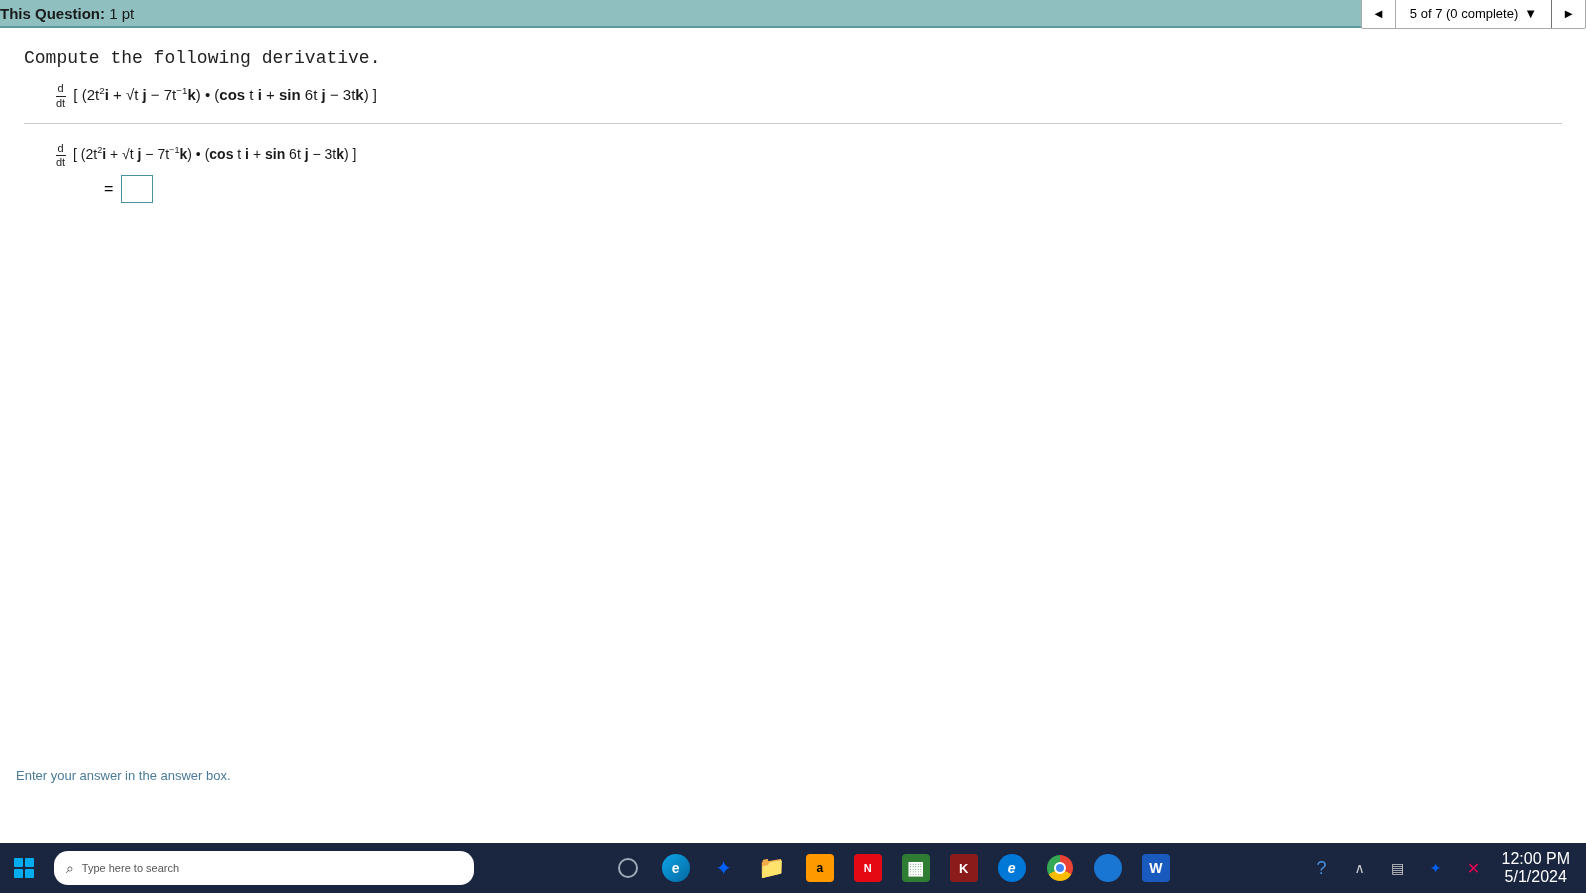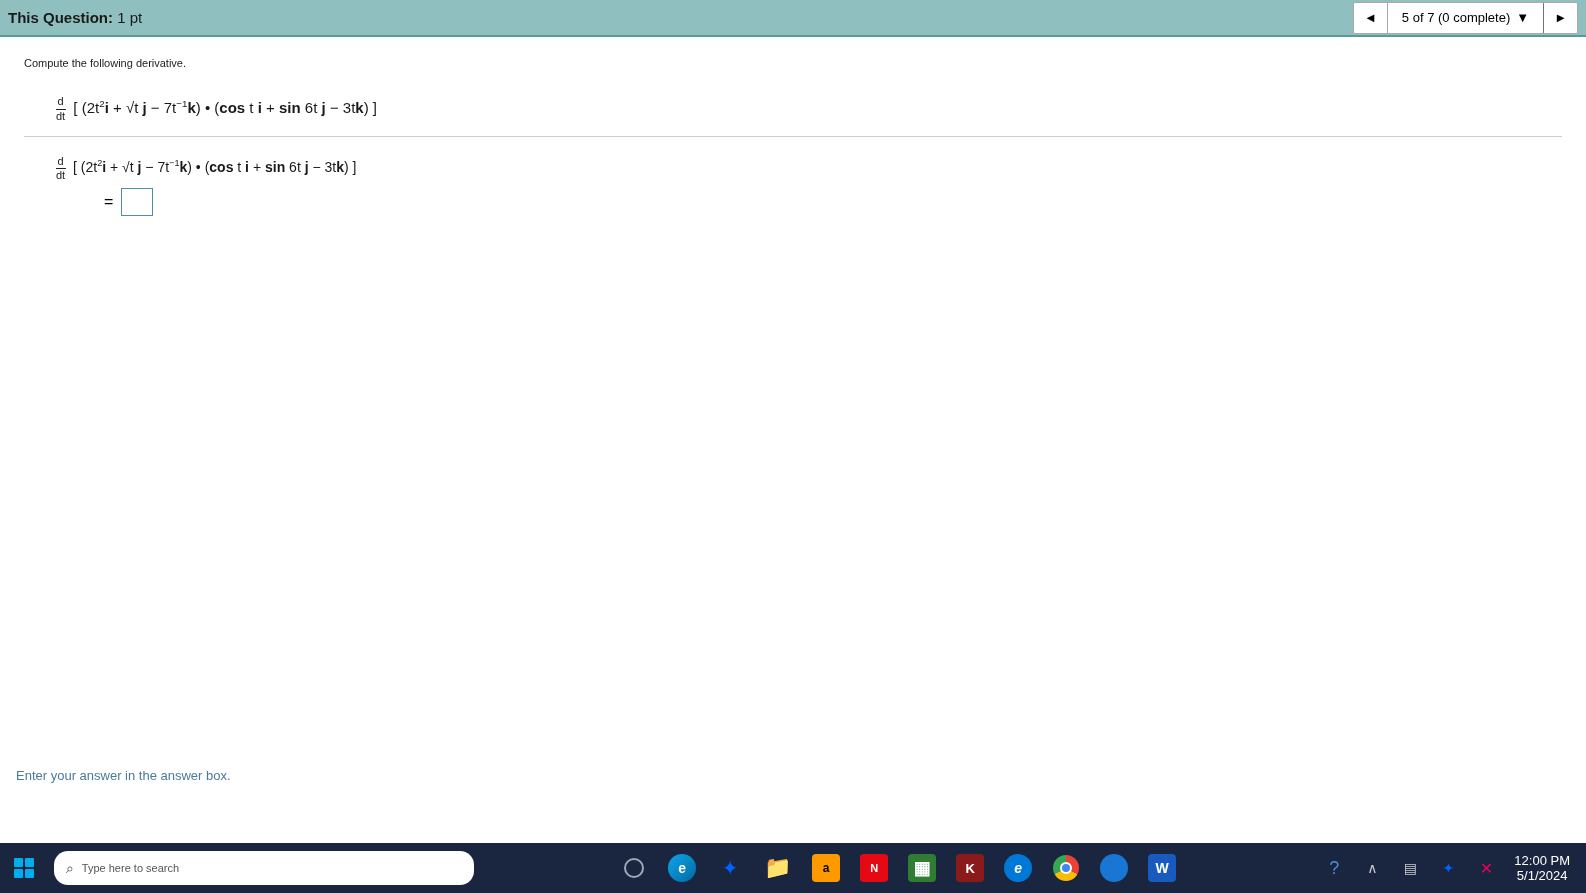--- a/index.html
+++ b/index.html
@@ -5,22 +5,22 @@
     * { margin: 0; padding: 0; box-sizing: border-box; }
     body { font-family: Arial, sans-serif; background: #fff; overflow-x: hidden; }
 
     
     .header-bar {
       background-color: #8fbfbf;
       border-bottom: 2px solid #5a9a9a;
       display: flex;
       align-items: center;
       justify-content: space-between;
-      padding: 6px 8px;
-      height: 37px;
+      padding: 6px 0;
+      height: 28px;
     }
     .header-left {
       font-size: 15px;
       color: #1a1a1a;
     }
     .header-left .bold { font-weight: bold; }
     .nav-controls {
       display: flex;
       align-items: center;
       gap: 0;
@@ -52,23 +52,24 @@
       gap: 6px;
     }
 
     
     .main-content {
       padding: 20px 24px 10px 24px;
       min-height: 730px;
     }
 
     .question-prompt {
-      font-size: 11px;
+      font-size: 18px;
       color: #222;
-      margin-bottom: 22px;
+      margin-bottom: 10px;
+      font-family: Liberation Mono, monospace;
     }
 
     .math-display {
       font-size: 15px;
       margin: 8px 0 8px 30px;
       color: #1a1a1a;
       line-height: 2.2;
     }
 
     .divider {
@@ -245,21 +246,21 @@
       justify-content: center;
       cursor: pointer;
       color: #ccc;
       font-size: 16px;
     }
     .time-section {
       display: flex;
       flex-direction: column;
       align-items: center;
       color: #fff;
-      font-size: 13px;
+      font-size: 16px;
       padding: 0 8px;
       cursor: pointer;
     }
 
     
     sup { font-size: 0.65em; }
 
     
     .page-wrapper {
       position: relative;

